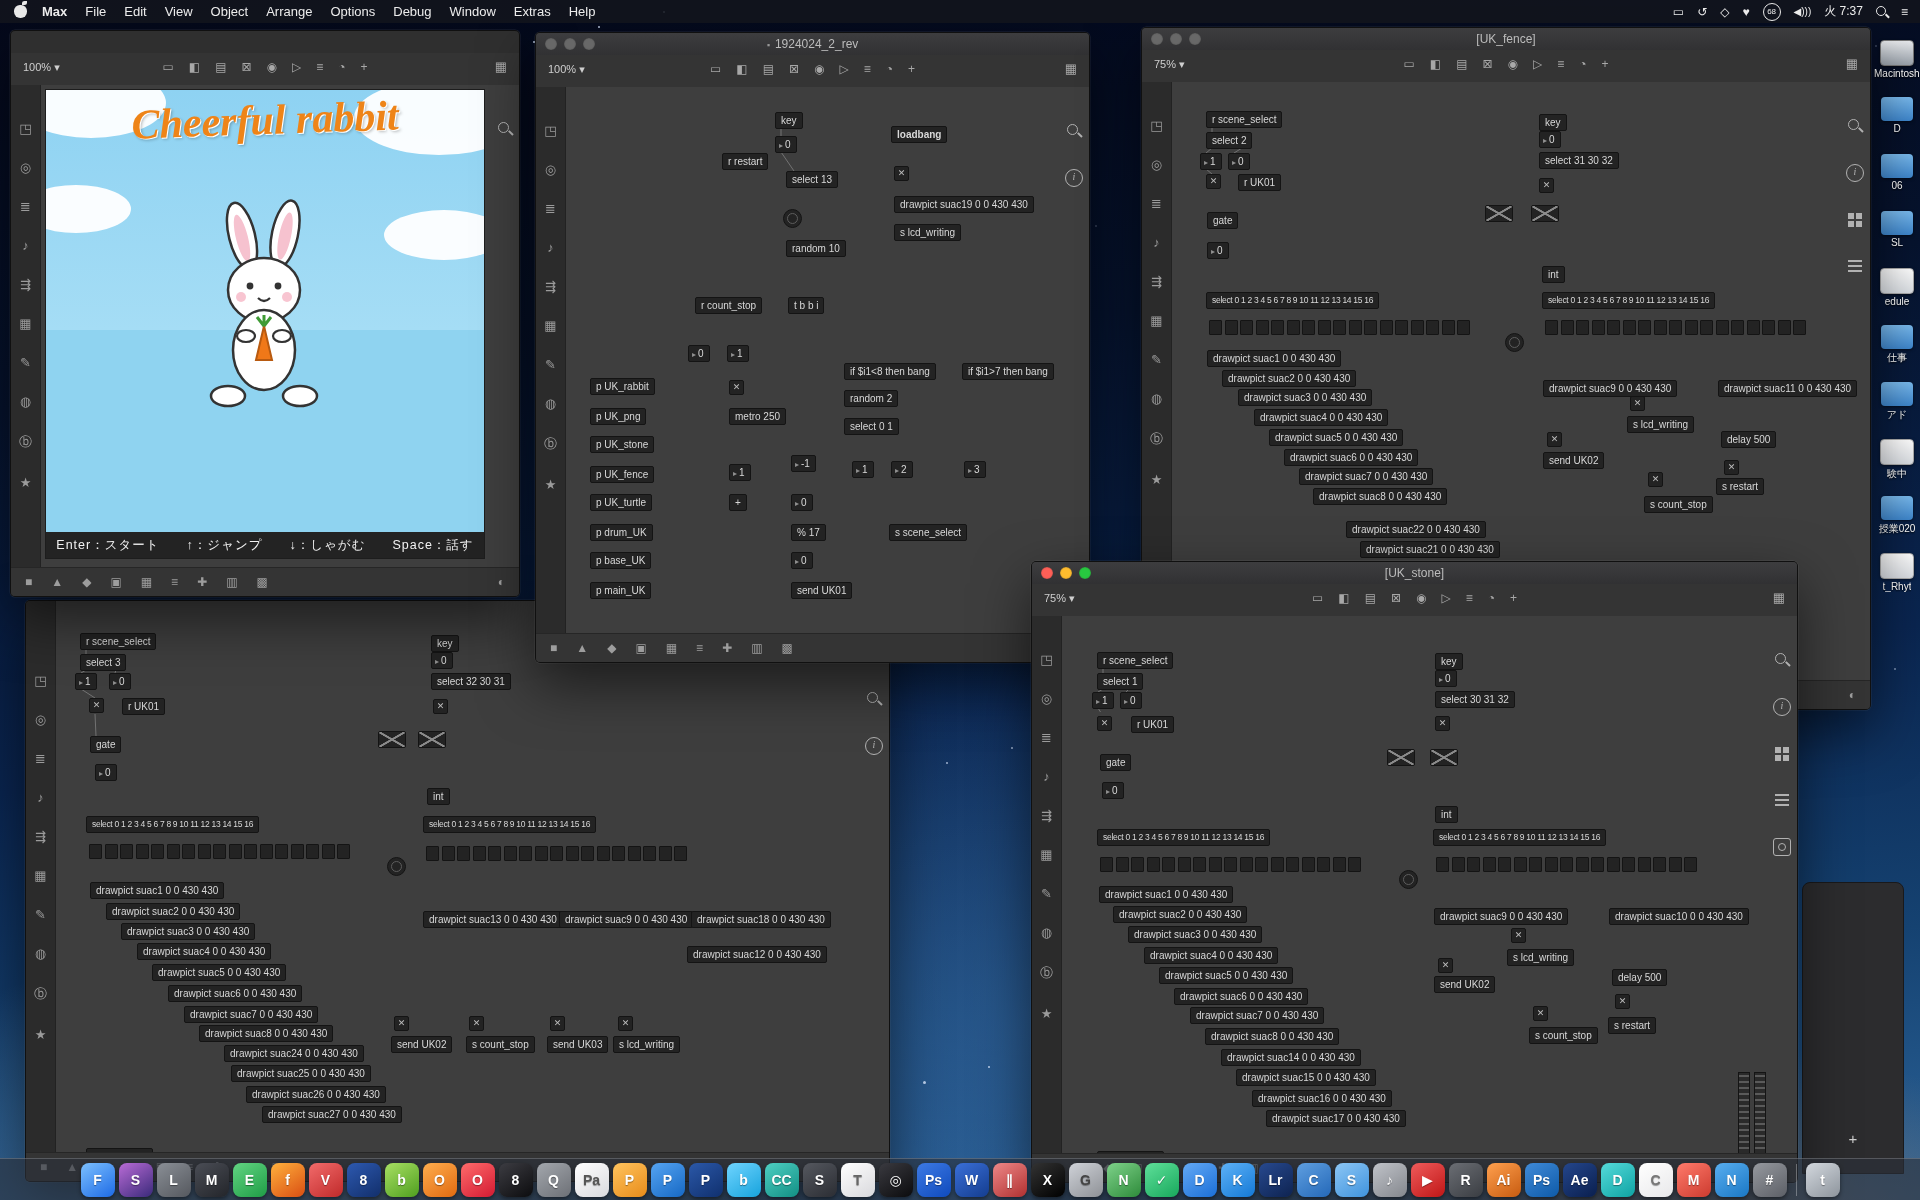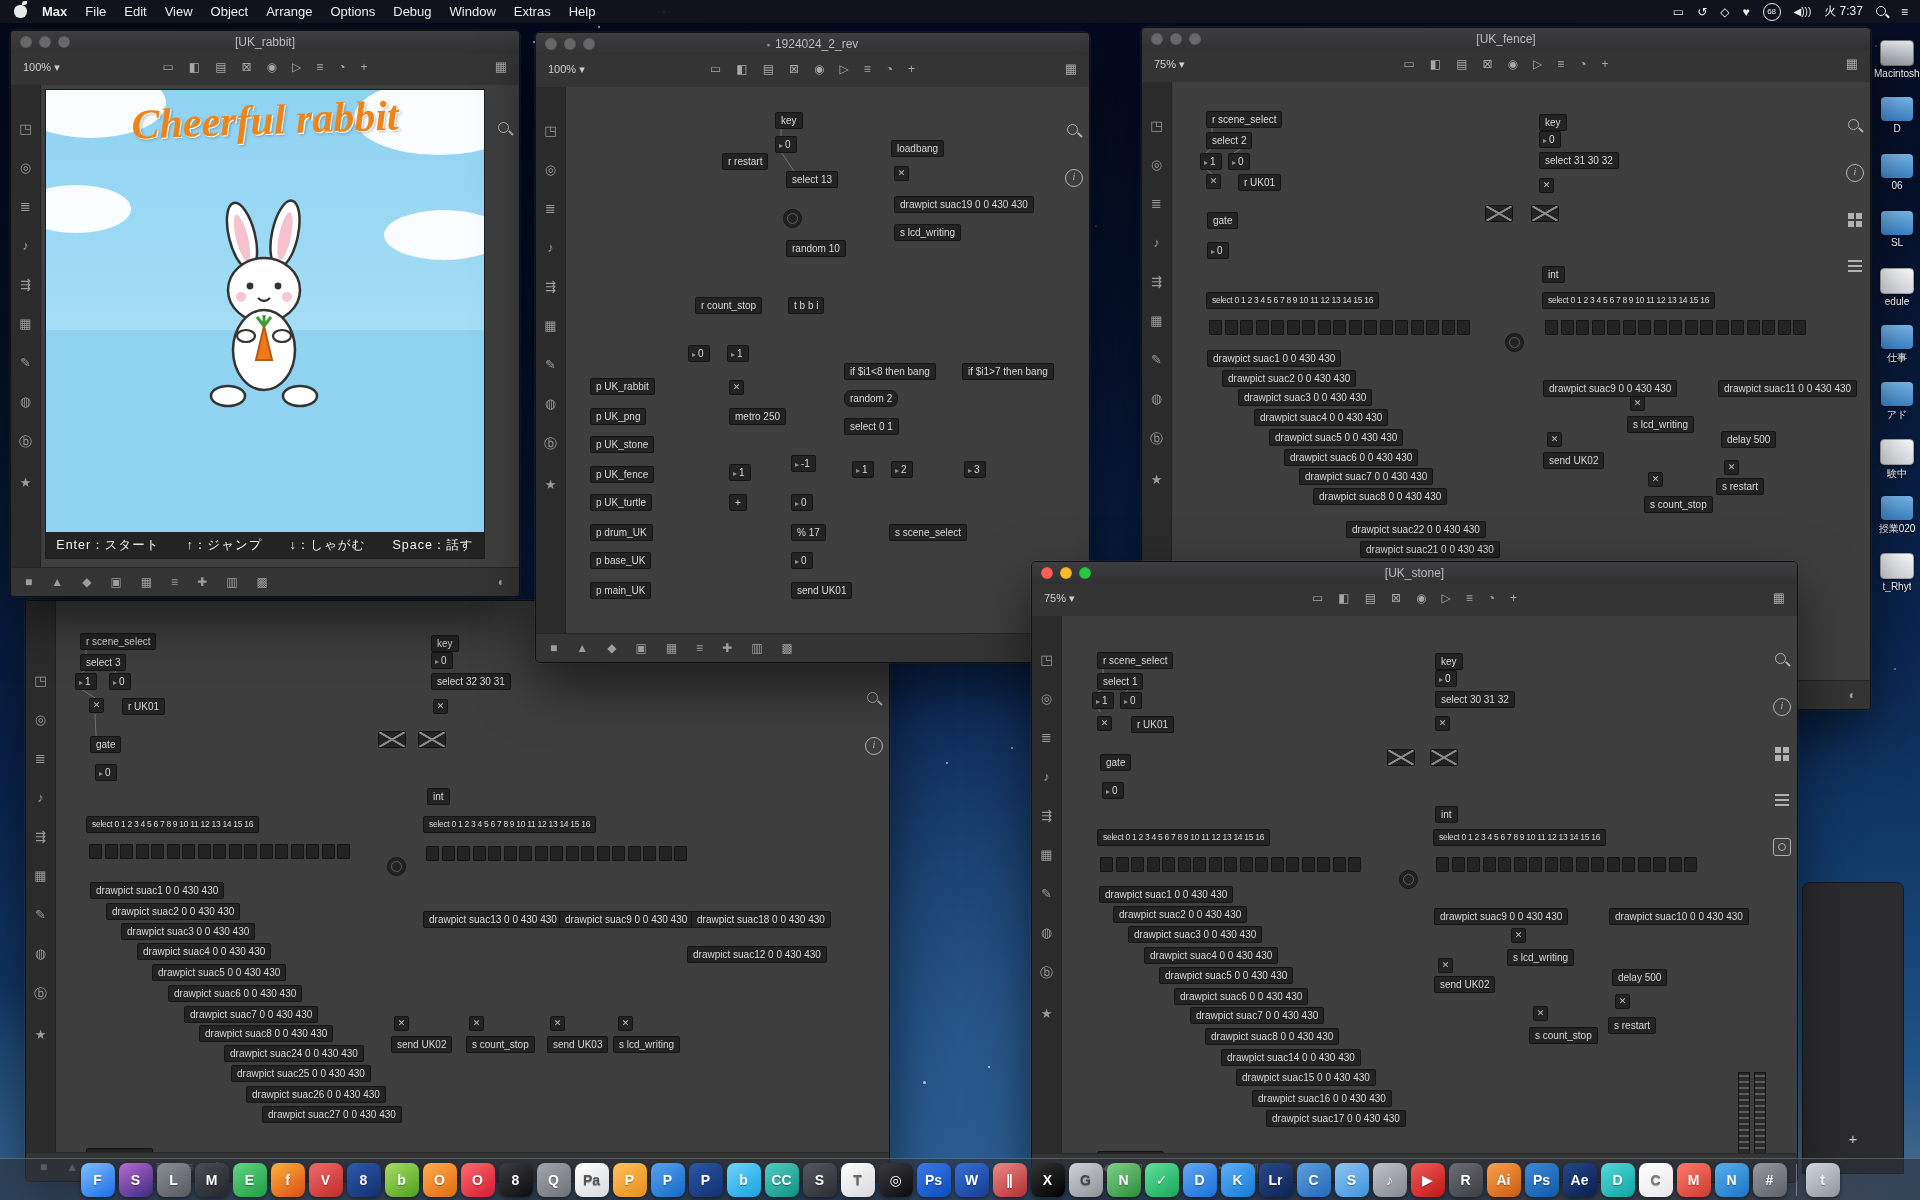--- a/index.html
+++ b/index.html
@@ -395,28 +395,20 @@
         <span class="bic">▦</span>
         <span class="bic">≡</span>
         <span class="bic">✚</span>
         <span class="bic">▥</span>
         <span class="bic">▩</span>
         <span class="bic" style="margin-left: auto;">◐</span>
       </div>
   </div>
 
   <div class="maxwin" style="left:10px;top:30px;width:508px;height:565px;z-index:3;">
-    <div class="titlebar">
-      <div class="lights">
-        <span class="light lr"></span>
-        <span class="light ly"></span>
-        <span class="light lg"></span>
-      </div>
-      <div class="title"><span>[UK_rabbit]</span></div>
-    </div>
     <div class="toolbar">
       <span class="zoom"><span>100%</span> <span>▾</span></span>
       <span class="ticons">
           <span class="tic">▭</span>
           <span class="tic">◧</span>
           <span class="tic">▤</span>
           <span class="tic">⊠</span>
           <span class="tic">◉</span>
           <span class="tic">▷</span>
           <span class="tic">≡</span>
@@ -540,34 +532,34 @@
         <line x1="346" y1="401" x2="434" y2="428" stroke="#8e8e8e" stroke-width="1" opacity="0.65"></line>
         <line x1="322" y1="444" x2="364" y2="491" stroke="#8e8e8e" stroke-width="1" opacity="0.65"></line>
         <line x1="361" y1="444" x2="374" y2="491" stroke="#8e8e8e" stroke-width="1" opacity="0.65"></line>
         <line x1="434" y1="444" x2="388" y2="491" stroke="#8e8e8e" stroke-width="1" opacity="0.65"></line>
       </svg>
     <div class="patch-layer">
         <div class="nd obj" style="left: 239px; top: 79px;">key</div>
         <div class="nd num" style="left: 239px; top: 103px;">0</div>
         <div class="nd obj" style="left: 186px; top: 120px;">r restart</div>
         <div class="nd obj" style="left: 250px; top: 138px;">select 13</div>
-        <div class="nd obj" style="left: 355px; top: 107px;">loadbang</div>
+        <div class="nd obj" style="left: 355px; top: 93px; font-weight: bold;">loadbang</div>
         <div class="nd tog" style="left: 358px; top: 133px;">✕</div>
         <div class="nd obj" style="left: 358px; top: 163px;">drawpict suac19 0 0 430 430</div>
         <div class="nd obj" style="left: 358px; top: 191px;">s lcd_writing</div>
         <div class="nd btn" style="left: 247px; top: 176px;"></div>
         <div class="nd obj" style="left: 250px; top: 207px;">random 10</div>
         <div class="nd obj" style="left: 159px; top: 264px;">r count_stop</div>
         <div class="nd obj" style="left: 252px; top: 264px;">t b b i</div>
         <div class="nd num" style="left: 152px; top: 312px;">0</div>
         <div class="nd num" style="left: 191px; top: 312px;">1</div>
         <div class="nd obj" style="left: 308px; top: 330px;">if $i1&lt;8 then bang</div>
         <div class="nd obj" style="left: 426px; top: 330px;">if $i1&gt;7 then bang</div>
         <div class="nd tog" style="left: 193px; top: 347px;">✕</div>
-        <div class="nd obj" style="left: 308px; top: 357px; border-radius: 7px;">random 2</div>
+        <div class="nd obj" style="left: 308px; top: 357px;">random 2</div>
         <div class="nd obj" style="left: 193px; top: 375px;">metro 250</div>
         <div class="nd obj" style="left: 308px; top: 385px;">select 0 1</div>
         <div class="nd obj" style="left: 54px; top: 345px;">p UK_rabbit</div>
         <div class="nd obj" style="left: 54px; top: 375px;">p UK_png</div>
         <div class="nd obj" style="left: 54px; top: 403px;">p UK_stone</div>
         <div class="nd obj" style="left: 54px; top: 433px;">p UK_fence</div>
         <div class="nd obj" style="left: 54px; top: 461px;">p UK_turtle</div>
         <div class="nd obj" style="left: 54px; top: 491px;">p drum_UK</div>
         <div class="nd obj" style="left: 54px; top: 519px;">p base_UK</div>
         <div class="nd obj" style="left: 54px; top: 549px;">p main_UK</div>

